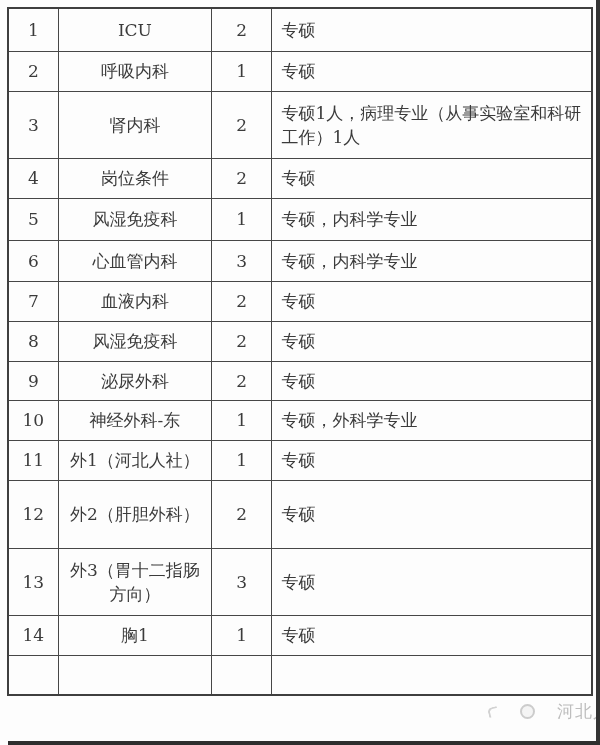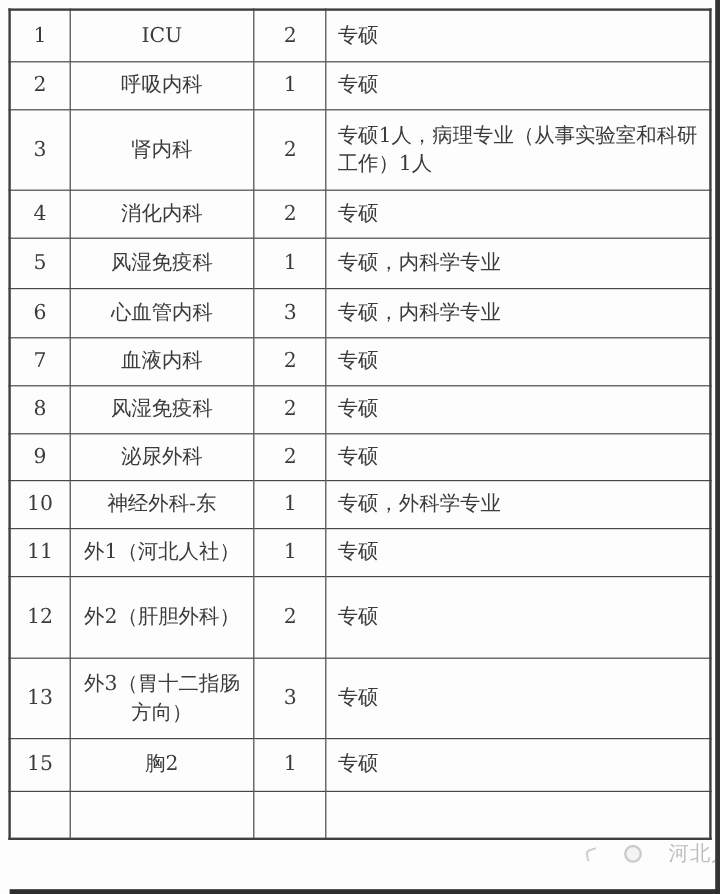--- a/index.html
+++ b/index.html
@@ -127,21 +127,21 @@
       <td class="req">专硕</td>
     </tr>
     <tr class="h-r3">
       <td>3</td>
       <td>肾内科</td>
       <td>2</td>
       <td class="req">专硕1人，病理专业（从事实验室和科研工作）1人</td>
     </tr>
     <tr class="h-r4">
       <td>4</td>
-      <td>消化内科</td>
+      <td>岗位条件</td>
       <td>2</td>
       <td class="req">专硕</td>
     </tr>
     <tr class="h-r5">
       <td>5</td>
       <td>风湿免疫科</td>
       <td>1</td>
       <td class="req">专硕，内科学专业</td>
     </tr>
     <tr class="h-r6">
@@ -185,23 +185,23 @@
       <td>外2（肝胆外科）</td>
       <td>2</td>
       <td class="req">专硕</td>
     </tr>
     <tr class="h-r13">
       <td>13</td>
       <td>外3（胃十二指肠方向）</td>
       <td>3</td>
       <td class="req">专硕</td>
     </tr>
-    <tr class="h-r15">
-      <td>15</td>
-      <td>胸2</td>
+    <tr class="h-r14">
+      <td>14</td>
+      <td>胸1</td>
       <td>1</td>
       <td class="req">专硕</td>
     </tr>
     <tr class="h-r16">
       <td></td>
       <td></td>
       <td></td>
       <td class="req"></td>
     </tr>
   </tbody>

